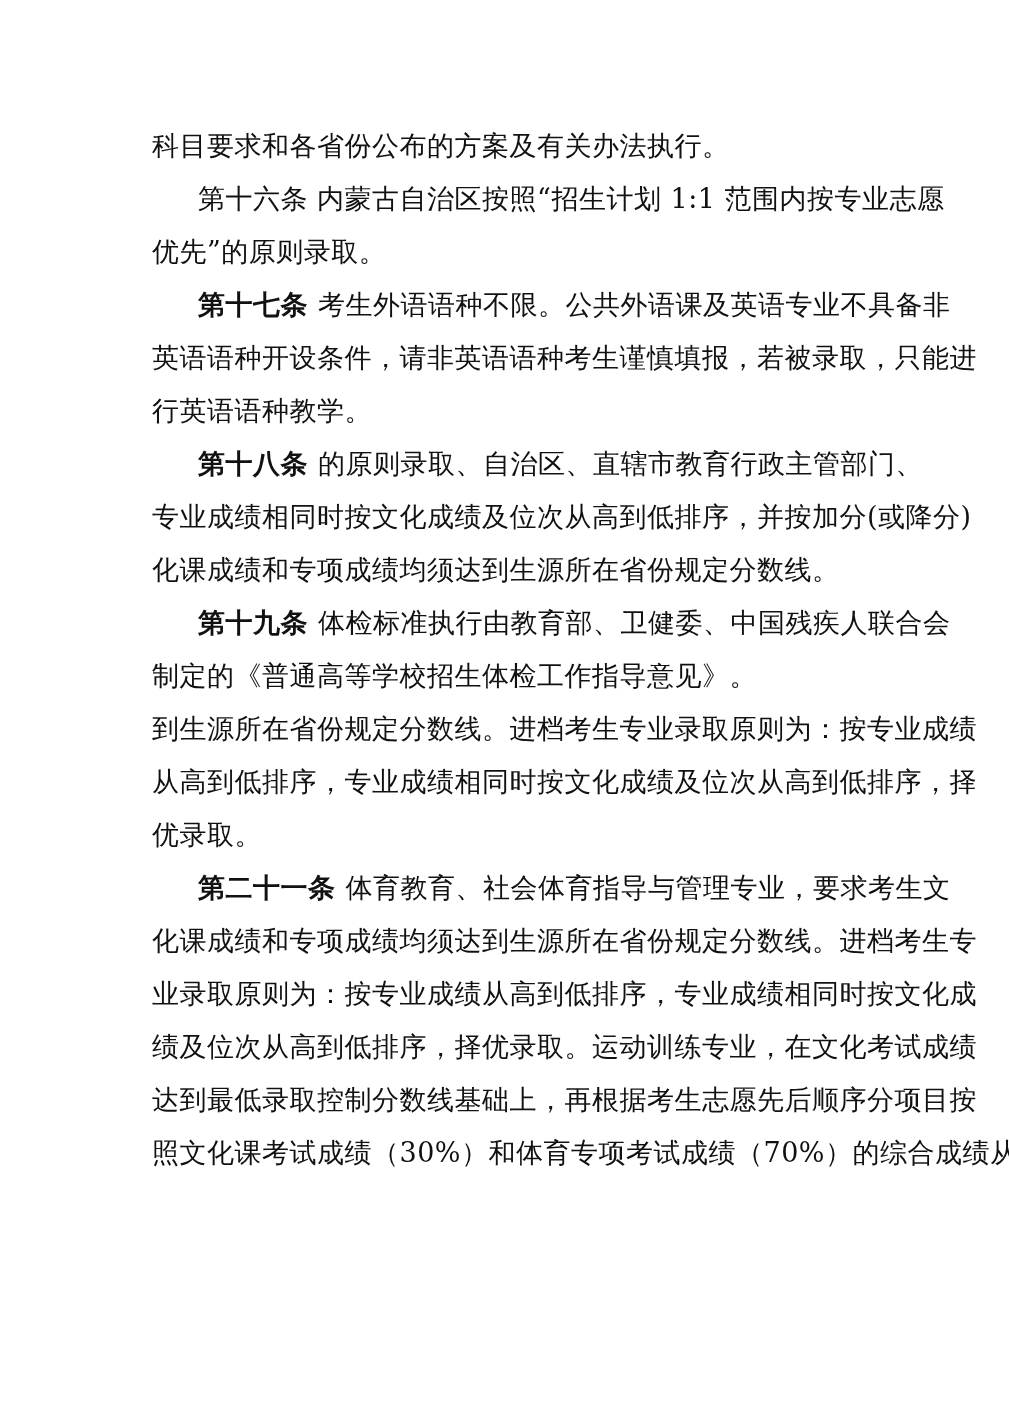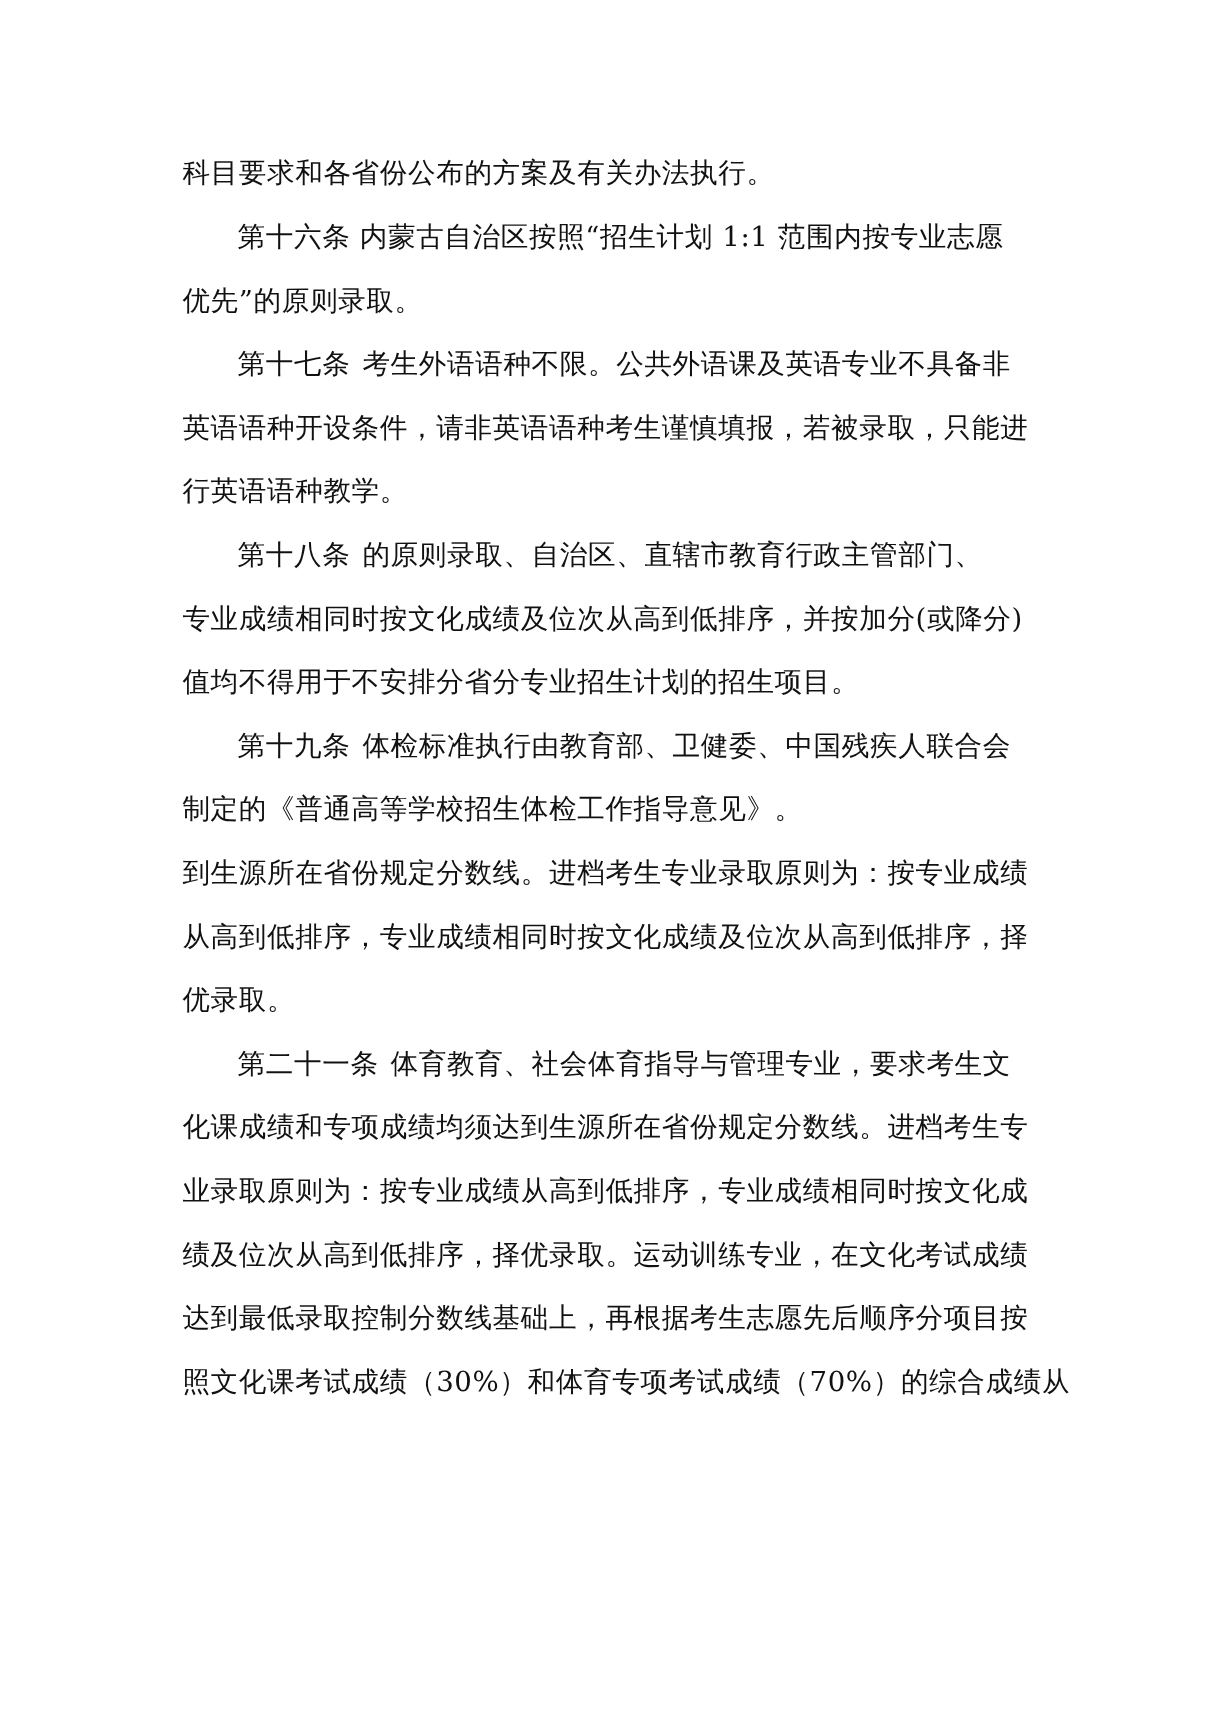--- a/index.html
+++ b/index.html
@@ -17,48 +17,48 @@
     }
     .page {
       position: absolute;
       left: 152px;
       top: 124px;
       width: 710px;
     }
     .line {
       height: 53px;
       line-height: 43px;
-      font-size: 23px;
+      font-size: 27px;
       white-space: nowrap;
       letter-spacing: 0.5px;
     }
     .indent {
       padding-left: 46px;
     }
     .heading {
-      font-weight: normal;
+      font-weight: bold;
       margin-right: 10px;
     }
   </style>
 </head>
 <body>
 
 <div class="page">
   <div class="line">科目要求和各省份公布的方案及有关办法执行。</div>
 
   <div class="line indent">第十六条  内蒙古自治区按照“招生计划 1:1 范围内按专业志愿</div>
   <div class="line">优先”的原则录取。</div>
 
   <div class="line indent"><span class="heading">第十七条</span><span>考生外语语种不限。公共外语课及英语专业不具备非</span></div>
   <div class="line">英语语种开设条件，请非英语语种考生谨慎填报，若被录取，只能进</div>
   <div class="line">行英语语种教学。</div>
 
   <div class="line indent"><span class="heading">第十八条</span><span>的原则录取、自治区、直辖市教育行政主管部门、</span></div>
   <div class="line">专业成绩相同时按文化成绩及位次从高到低排序，并按加分(或降分)</div>
-  <div class="line">值均不得用于不安排分省分专业招生计划的招生项目。</div>
+  <div class="line">化课成绩和专项成绩均须达到生源所在省份规定分数线。</div>
 
   <div class="line indent"><span class="heading">第十九条</span><span>体检标准执行由教育部、卫健委、中国残疾人联合会</span></div>
   <div class="line">制定的《普通高等学校招生体检工作指导意见》。</div>
 
   <div class="line">到生源所在省份规定分数线。进档考生专业录取原则为：按专业成绩</div>
   <div class="line">从高到低排序，专业成绩相同时按文化成绩及位次从高到低排序，择</div>
   <div class="line">优录取。</div>
 
   <div class="line indent"><span class="heading">第二十一条</span><span>体育教育、社会体育指导与管理专业，要求考生文</span></div>
   <div class="line">化课成绩和专项成绩均须达到生源所在省份规定分数线。进档考生专</div>

